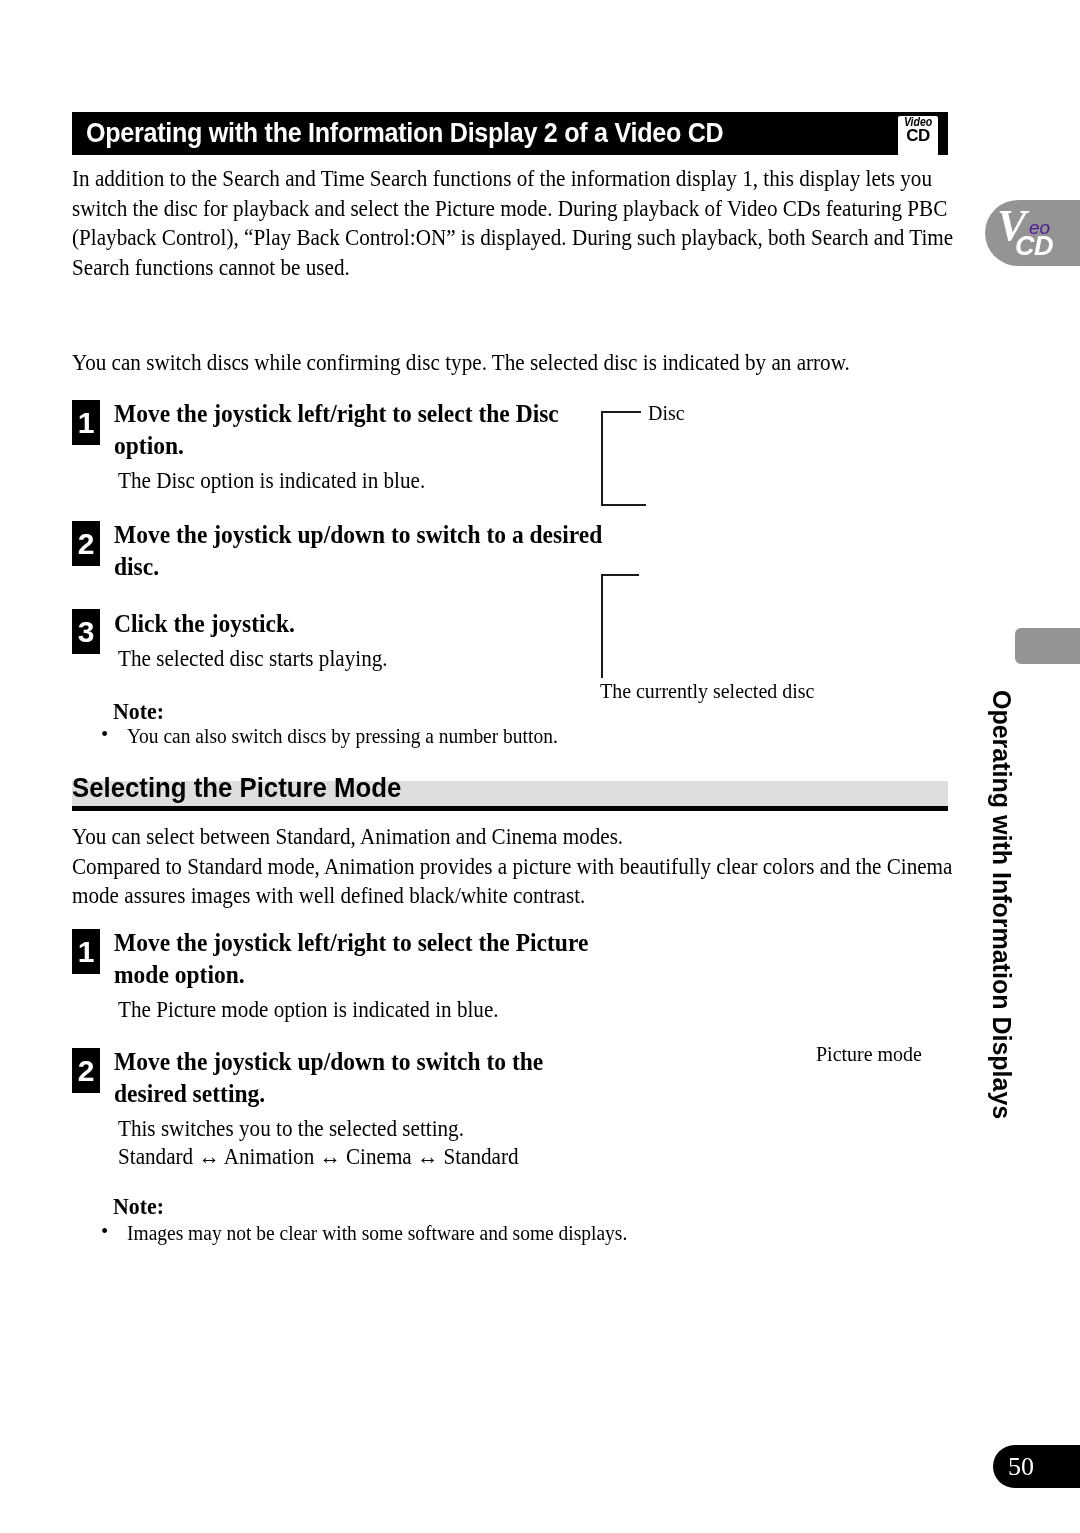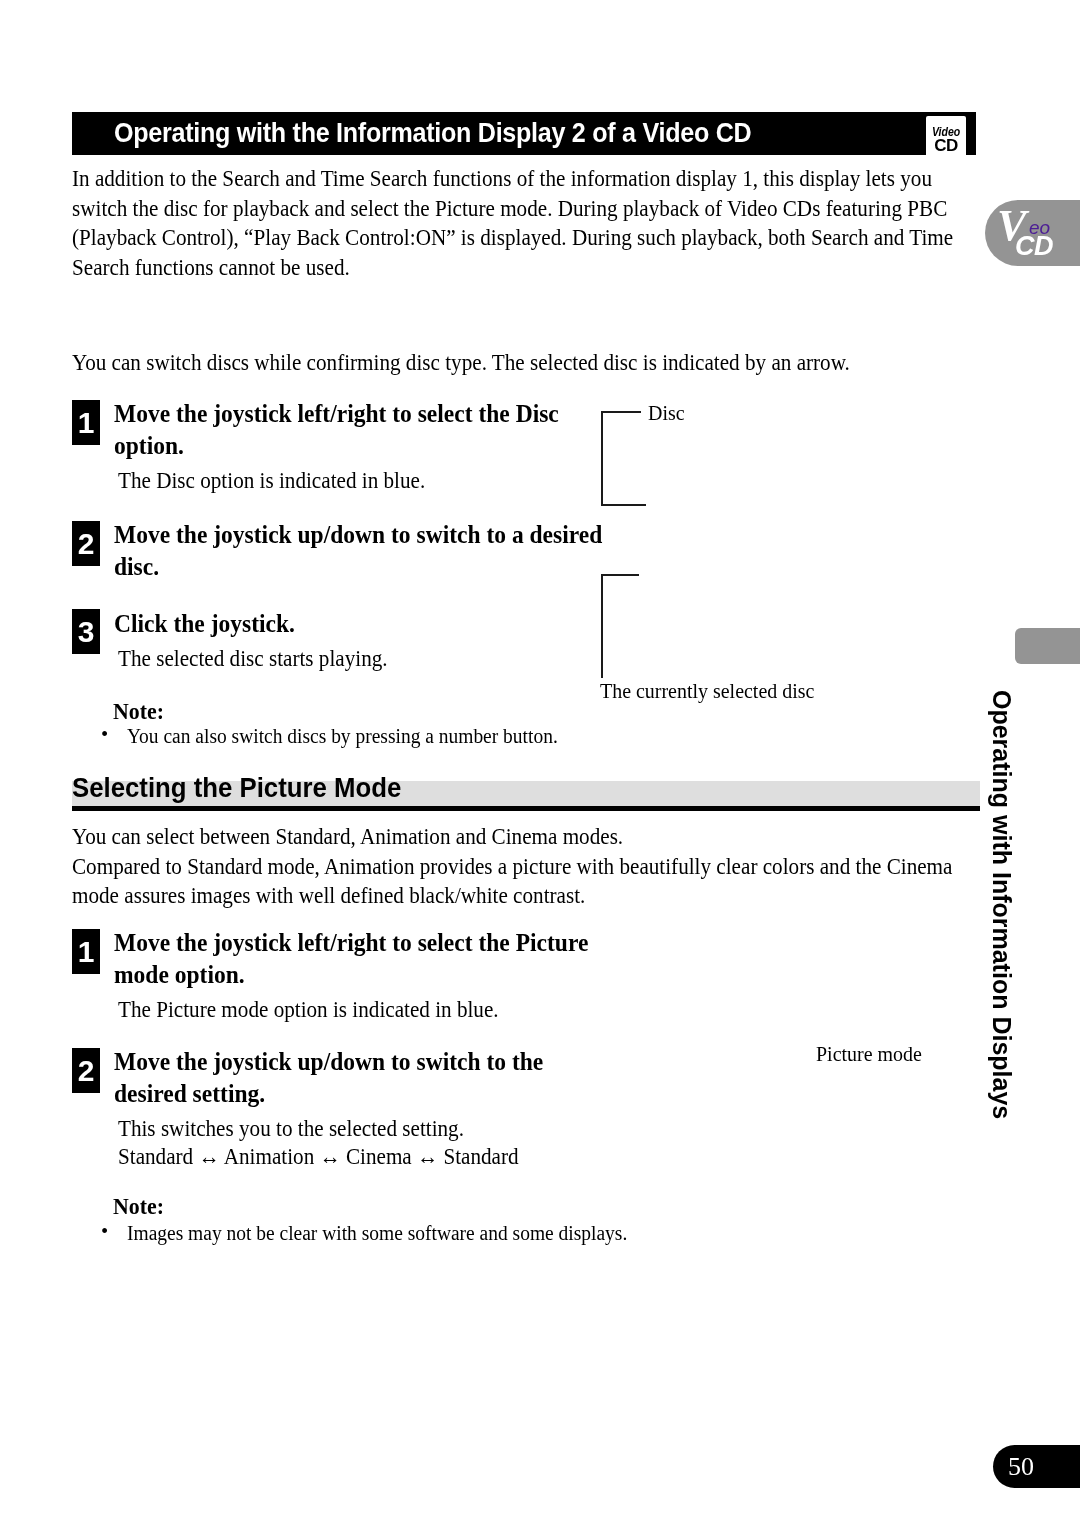--- a/index.html
+++ b/index.html
@@ -22,21 +22,20 @@
   
   .chapter-bar {
     position: absolute;
     left: 72px;
     top: 112px;
     width: 876px;
     height: 43px;
     background: #000000;
     display: flex;
     align-items: center;
-    padding-left: 28px;
   }
   .chapter-title {
     color: #ffffff;
     font-family: "Liberation Sans", "DejaVu Sans", sans-serif;
     font-weight: bold;
     font-size: 27px;
     letter-spacing: -0.3px;
     margin-left: 14px;
     white-space: nowrap;
     transform: scaleX(0.93);
@@ -47,21 +46,21 @@
     position: absolute;
     right: 10px;
     top: 4px;
     width: 40px;
     height: 47px;
     background: #ffffff;
     border-radius: 2px;
     display: flex;
     flex-direction: column;
     align-items: center;
-    justify-content: center;
+    justify-content: flex-start;
     line-height: 1;
   }
   .vcd-badge .vcd-video {
     font-family: "Liberation Sans", "DejaVu Sans", sans-serif;
     font-weight: bold;
     font-style: italic;
     font-size: 12px;
     color: #000000;
     transform: scaleX(0.88);
   }
@@ -116,21 +115,21 @@
     font-family: "Liberation Sans", "DejaVu Sans", sans-serif;
     font-weight: bold;
     font-size: 28px;
     color: #000000;
     white-space: nowrap;
     transform: scaleX(0.92);
     transform-origin: left top;
     background: transparent;
   }
   #subhead-switching { top: 298px; }
-  #subhead-picture   { top: 773px; padding-left: 32px; }
+  #subhead-picture   { top: 773px; }
 
   
   .step-num {
     position: absolute;
     width: 28px;
     height: 45px;
     background: #000000;
     color: #ffffff;
     font-family: "Liberation Sans", "DejaVu Sans", sans-serif;
     font-weight: bold;

